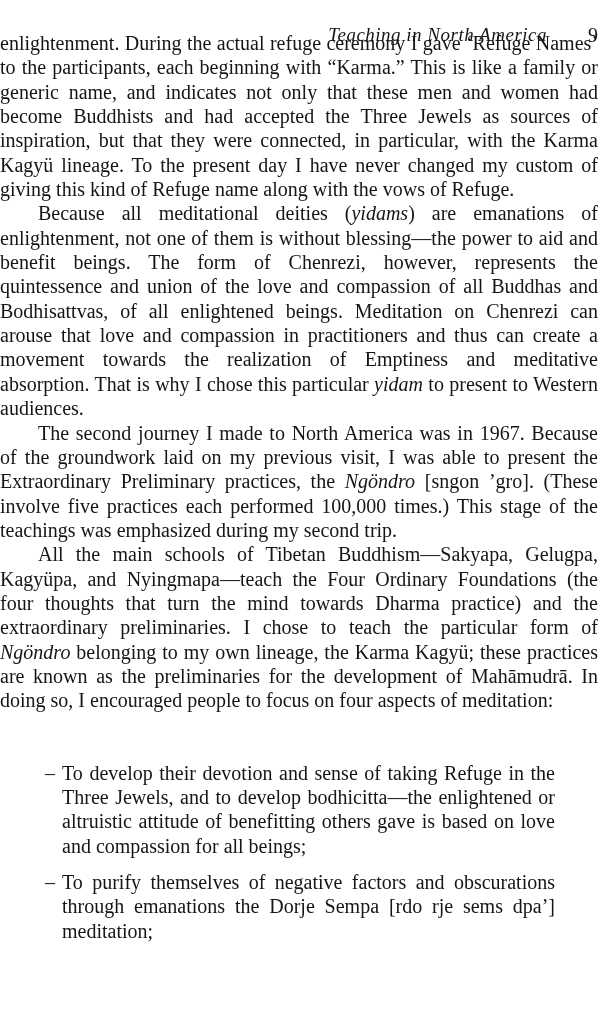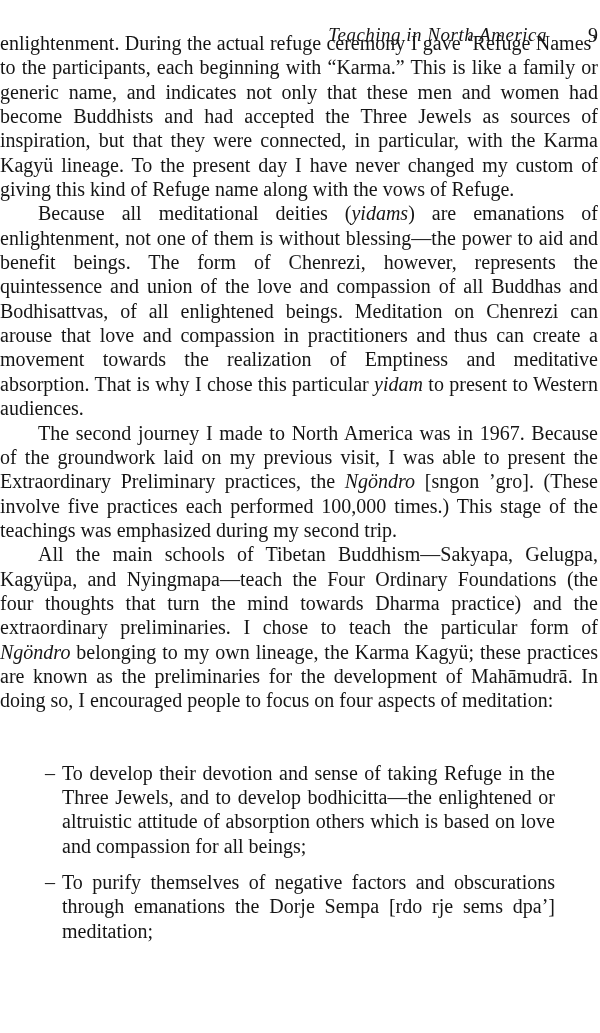--- a/index.html
+++ b/index.html
@@ -88,20 +88,20 @@
 
 <div class="page-body">
   <p class="para"><span>enlightenment. During the actual refuge ceremony I gave ‘Refuge Names’ to the participants, each beginning with “Karma.” This is like a family or generic name, and indicates not only that these men and women had become Buddhists and had accepted the Three Jewels as sources of inspiration, but that they were connected, in particular, with the Karma Kagyü lineage. To the present day I have never changed my custom of giving this kind of Refuge name along with the vows of Refuge.</span></p>
   <p class="para indent"><span>Because all meditational deities (</span><em>yidams</em><span>) are emanations of enlightenment, not one of them is without blessing—the power to aid and benefit beings. The form of Chenrezi, however, represents the quintessence and union of the love and compassion of all Bud­dhas and Bodhisattvas, of all enlightened beings. Meditation on Chenrezi can arouse that love and compassion in practitioners and thus can create a movement towards the realization of Emptiness and meditative absorption. That is why I chose this particular </span><em>yidam</em><span> to present to Western audiences.</span></p>
   <p class="para indent"><span>The second journey I made to North America was in 1967. Because of the groundwork laid on my previous visit, I was able to present the Extraordinary Preliminary practices, the </span><em>Ngöndro</em><span> [sngon ’gro]. (These involve five practices each performed 100,000 times.) This stage of the teachings was emphasized during my sec­ond trip.</span></p>
   <p class="para indent"><span>All the main schools of Tibetan Buddhism—Sakyapa, Gelugpa, Kagyüpa, and Nyingmapa—teach the Four Ordinary Foundations (the four thoughts that turn the mind towards Dharma practice) and the extraordinary preliminaries. I chose to teach the particular form of </span><em>Ngöndro</em><span> belonging to my own lineage, the Kar­ma Kagyü; these practices are known as the preliminaries for the development of Mahāmudrā. In doing so, I encouraged people to focus on four aspects of meditation:</span></p>
 
   <ul class="list">
     <li class="list-item">
       <span class="dash">–</span>
-      <span>To develop their devotion and sense of taking Refuge in the Three Jewels, and to develop bodhicitta—the enlightened or altruistic attitude of absorption others which is based on love and compassion for all beings;</span>
+      <span>To develop their devotion and sense of taking Refuge in the Three Jewels, and to develop bodhicitta—the enlightened or altruistic attitude of benefitting others gave is based on love and compassion for all beings;</span>
     </li>
     <li class="list-item">
       <span class="dash">–</span>
       <span>To purify themselves of negative factors and obscura­tions through emanations the Dorje Sempa [rdo rje sems dpa’] meditation;</span>
     </li>
   </ul>
 </div>
 
 </body></html>

